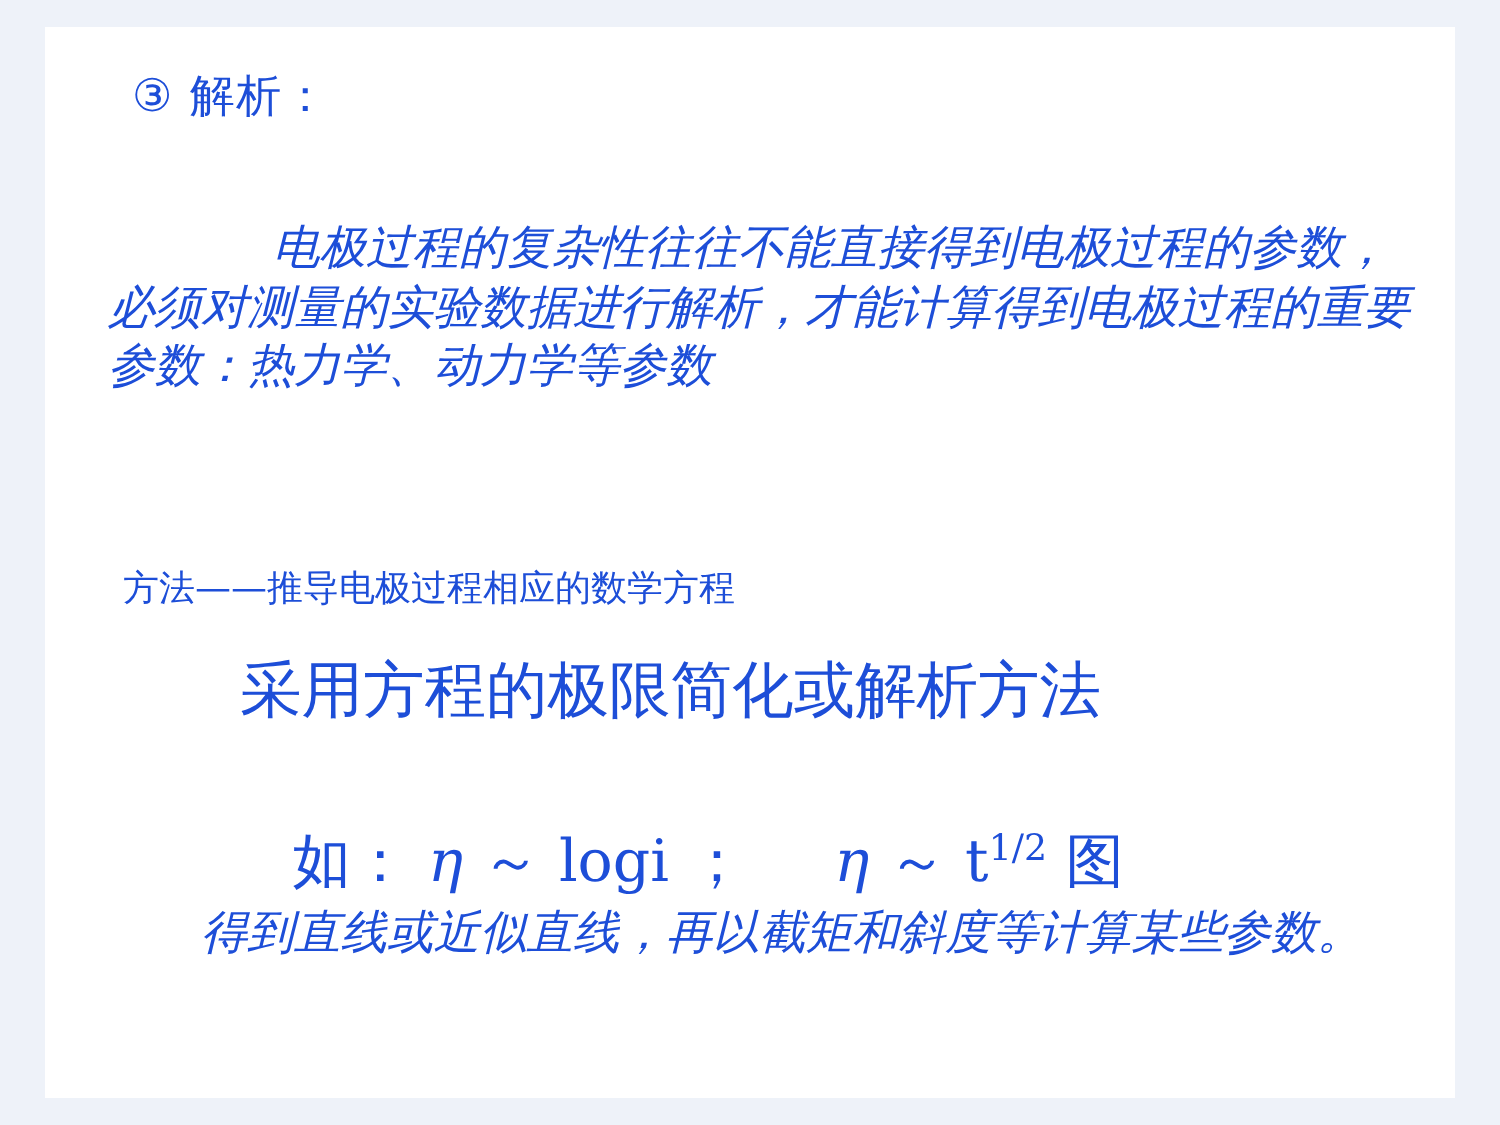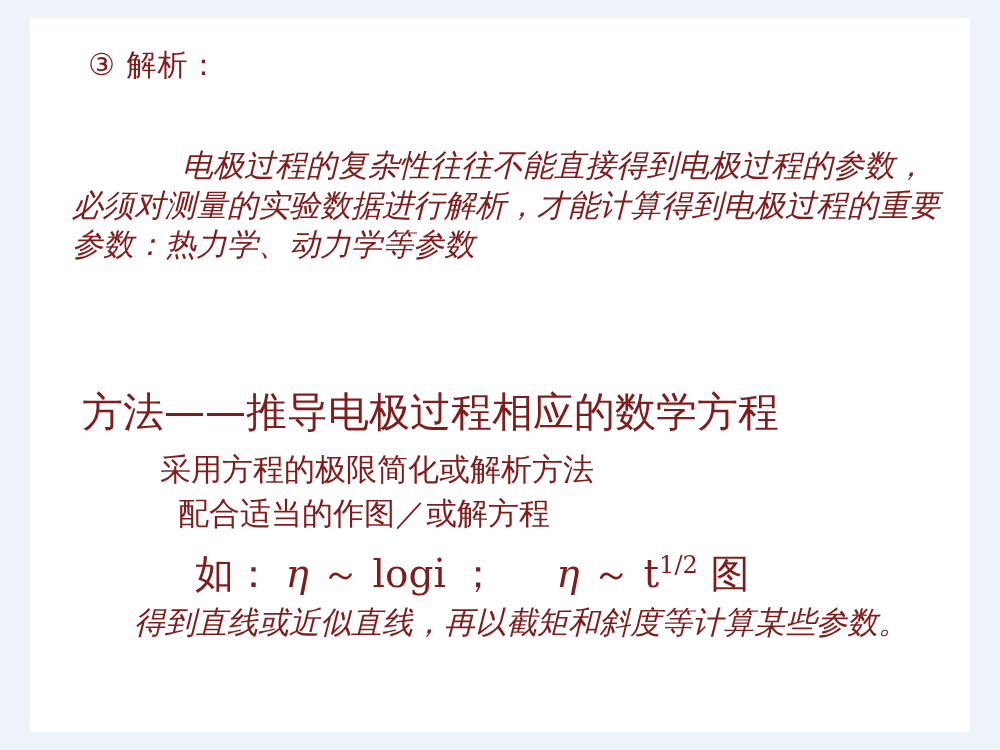--- a/index.html
+++ b/index.html
@@ -21,21 +21,21 @@
     height: 714px;
     background: #ffffff;
     box-sizing: border-box;
   }
   .content {
     position: absolute;
     left: 0;
     top: 0;
     width: 940px;
     height: 714px;
-    color: #7f1d1d;
+    color: #1d4ed8;
     font-size: 29px;
     line-height: 1.0;
   }
   .heading {
     position: absolute;
     left: 58px;
     top: 32px;
     font-size: 30px;
     letter-spacing: 1px;
     white-space: nowrap;
@@ -46,31 +46,31 @@
     top: 128px;
     width: 870px;
     font-size: 31px;
     line-height: 1.28;
     text-indent: 110px;
     font-style: italic;
   }
   .para2 {
     position: absolute;
     left: 52px;
-    top: 374px;
+    top: 362px;
     width: 880px;
-    font-size: 41px;
+    font-size: 24px;
     line-height: 1.0;
     white-space: nowrap;
   }
   .line-b {
     position: absolute;
     left: 130px;
-    top: 436px;
-    font-size: 31px;
+    top: 422px;
+    font-size: 41px;
     white-space: nowrap;
     font-family: Liberation Serif, serif;
   }
   .line-c {
     position: absolute;
     left: 148px;
     top: 480px;
     font-size: 31px;
     white-space: nowrap;
   }
@@ -110,21 +110,20 @@
   <div class="content">
 
     <div class="heading">③ 解析：</div>
 
     <div class="para1">电极过程的复杂性往往不能直接得到电极过程的参数，必须对测量的实验数据进行解析，才能计算得到电极过程的重要参数：热力学、动力学等参数</div>
 
     <div class="para2">方法——推导电极过程相应的数学方程</div>
 
     <div class="line-b">采用方程的极限简化或解析方法</div>
 
-    <div class="line-c">配合适当的作图／或解方程</div>
 
     <div class="line-d">
       <span>如：</span>
       <span class="sym">η</span>
       <span>～</span>
       <span class="lat">logi</span>
       <span>；</span>
       <span style="display:inline-block;width:34px"></span>
       <span class="sym">η</span>
       <span>～</span>

